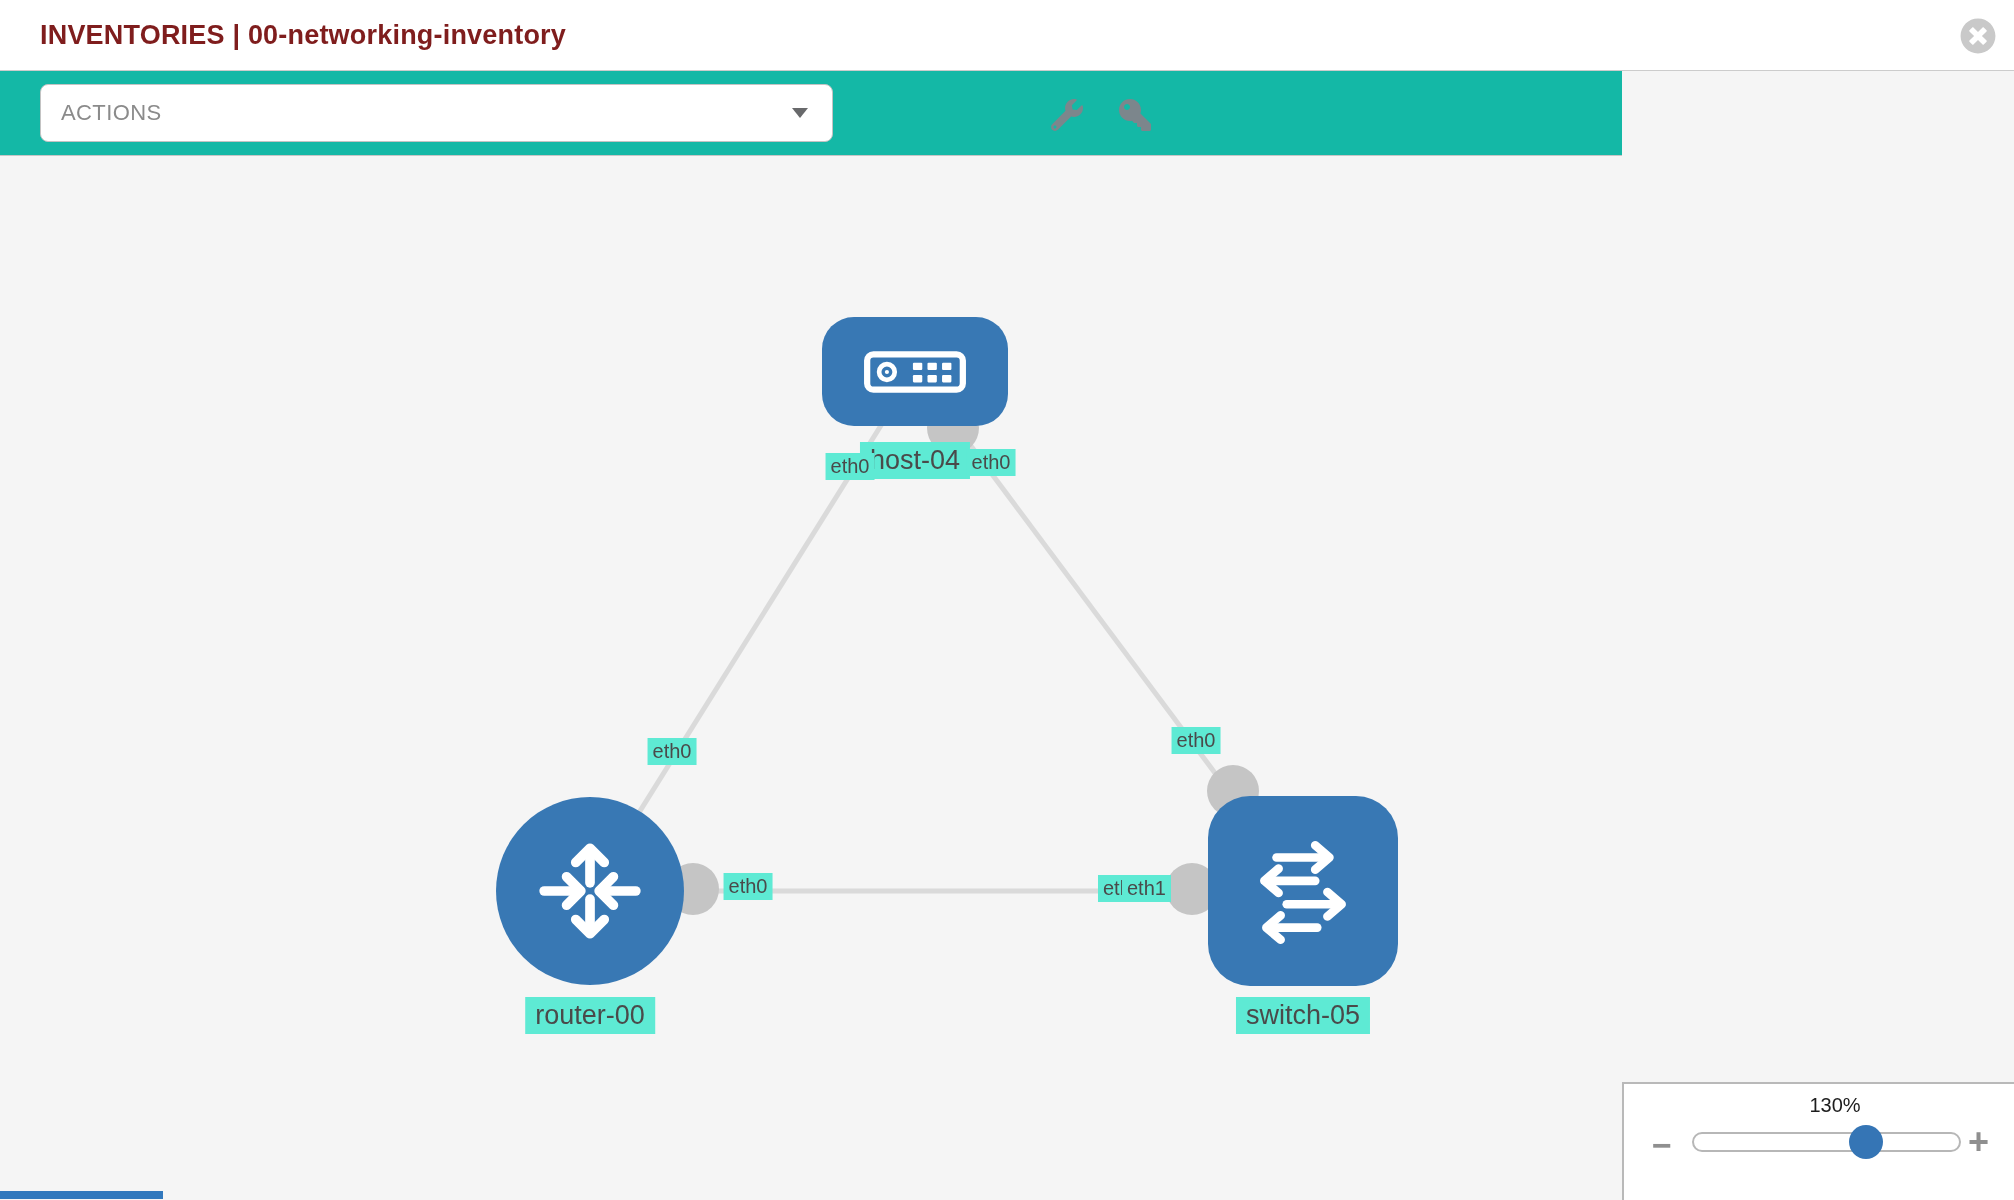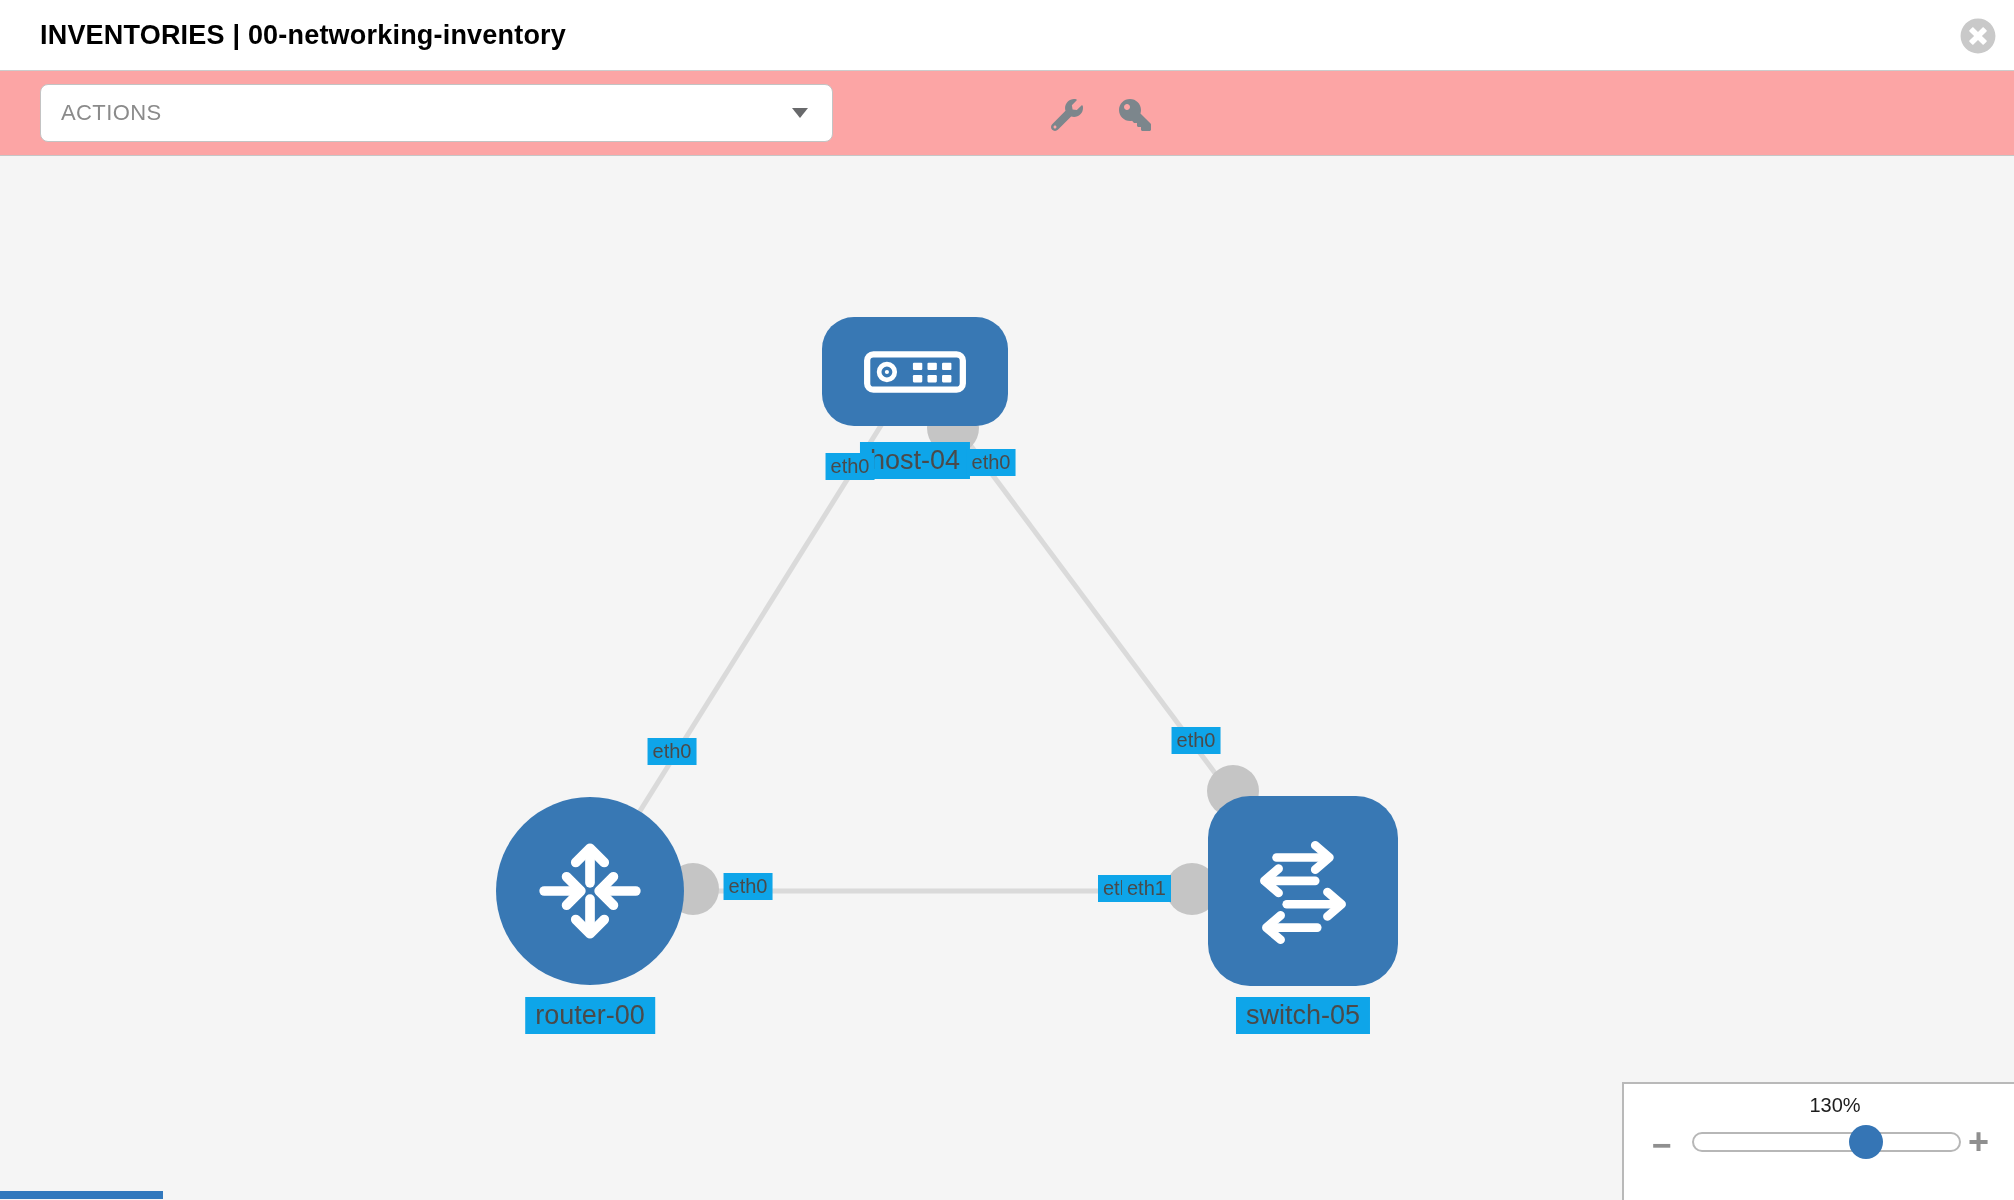--- a/index.html
+++ b/index.html
@@ -3,25 +3,25 @@
 <meta charset="utf-8">
 <style>
   * { margin:0; padding:0; box-sizing:border-box; }
   html,body { width:2014px; height:1200px; overflow:hidden;
               font-family:"Liberation Sans", sans-serif; background:#f5f5f5; }
 
   
   .header { position:relative; width:2014px; height:71px; background:#ffffff;
             border-bottom:1px solid #cccccc; }
   .page-title { position:absolute; left:40px; top:0; height:50px; line-height:71px;
-                font-size:27px; font-weight:bold; color:#000000; letter-spacing:.2px; }
+                font-size:27px; font-weight:bold; color:#7f1d1d; letter-spacing:.2px; }
   .close-btn { position:absolute; right:18px; top:18px; width:36px; height:36px; cursor:pointer; }
 
   
-  .toolbar { position:relative; width:2014px; height:85px; background:#fca5a5;
+  .toolbar { position:relative; width:1622px; height:85px; background:#14b8a6;
              border-bottom:1px solid #c6c6c6; }
   .select { position:absolute; top:13px; height:58px; background:#ffffff;
             border:1px solid #c3c3c3; border-radius:8px; display:flex; align-items:center;
             justify-content:space-between; padding:0 24px 0 20px; cursor:pointer; }
   .select .sel-label { font-size:22px; color:#8b8b8b; letter-spacing:.4px; }
   .caret { width:0; height:0; border-left:8px solid transparent; border-right:8px solid transparent;
            border-top:10px solid #68696b; }
   .actions-box { left:40px; width:793px; }
   .search-box { left:1183px; width:795px; }
   .tool-icon { position:absolute; top:28px; width:32px; height:32px; cursor:pointer; }
@@ -32,21 +32,21 @@
   .canvas { position:relative; width:2014px; height:1043px; background:#f5f5f5; }
   .edges { position:absolute; left:0; top:0; z-index:1; }
   .connector { position:absolute; width:52px; height:52px; border-radius:50%;
                background:#c5c5c5; z-index:2; }
   .node { position:absolute; background:#3878b4; z-index:3; display:flex;
           align-items:center; justify-content:center; cursor:pointer; }
   .node-host   { left:822px;  top:161px; width:186px; height:109px; border-radius:32px; }
   .node-router { left:496px;  top:641px; width:188px; height:188px; border-radius:50%; }
   .node-switch { left:1208px; top:640px; width:190px; height:190px; border-radius:42px; }
 
-  .chip { position:absolute; background:#0ea5e9; color:#4a4a4a; z-index:4; white-space:nowrap; }
+  .chip { position:absolute; background:#5eead4; color:#4a4a4a; z-index:4; white-space:nowrap; }
   .node-label { font-size:27px; padding:3px 10px; transform:translateX(-50%); }
   .port-label { font-size:20px; padding:2px 5px; transform:translateX(-50%); }
   .port-label.raw { transform:none; }
 
   
   .zoom-panel { position:absolute; left:1622px; top:926px; width:400px; height:125px;
                 background:#ffffff; border:2px solid #b9b9b9; z-index:5; }
   .zoom-level { position:absolute; left:0; top:10px; width:422px; text-align:center;
                 font-size:20px; color:#1d1d1d; }
   .zoom-btn { position:absolute; font-weight:bold; color:#8f8f8f; cursor:pointer;

